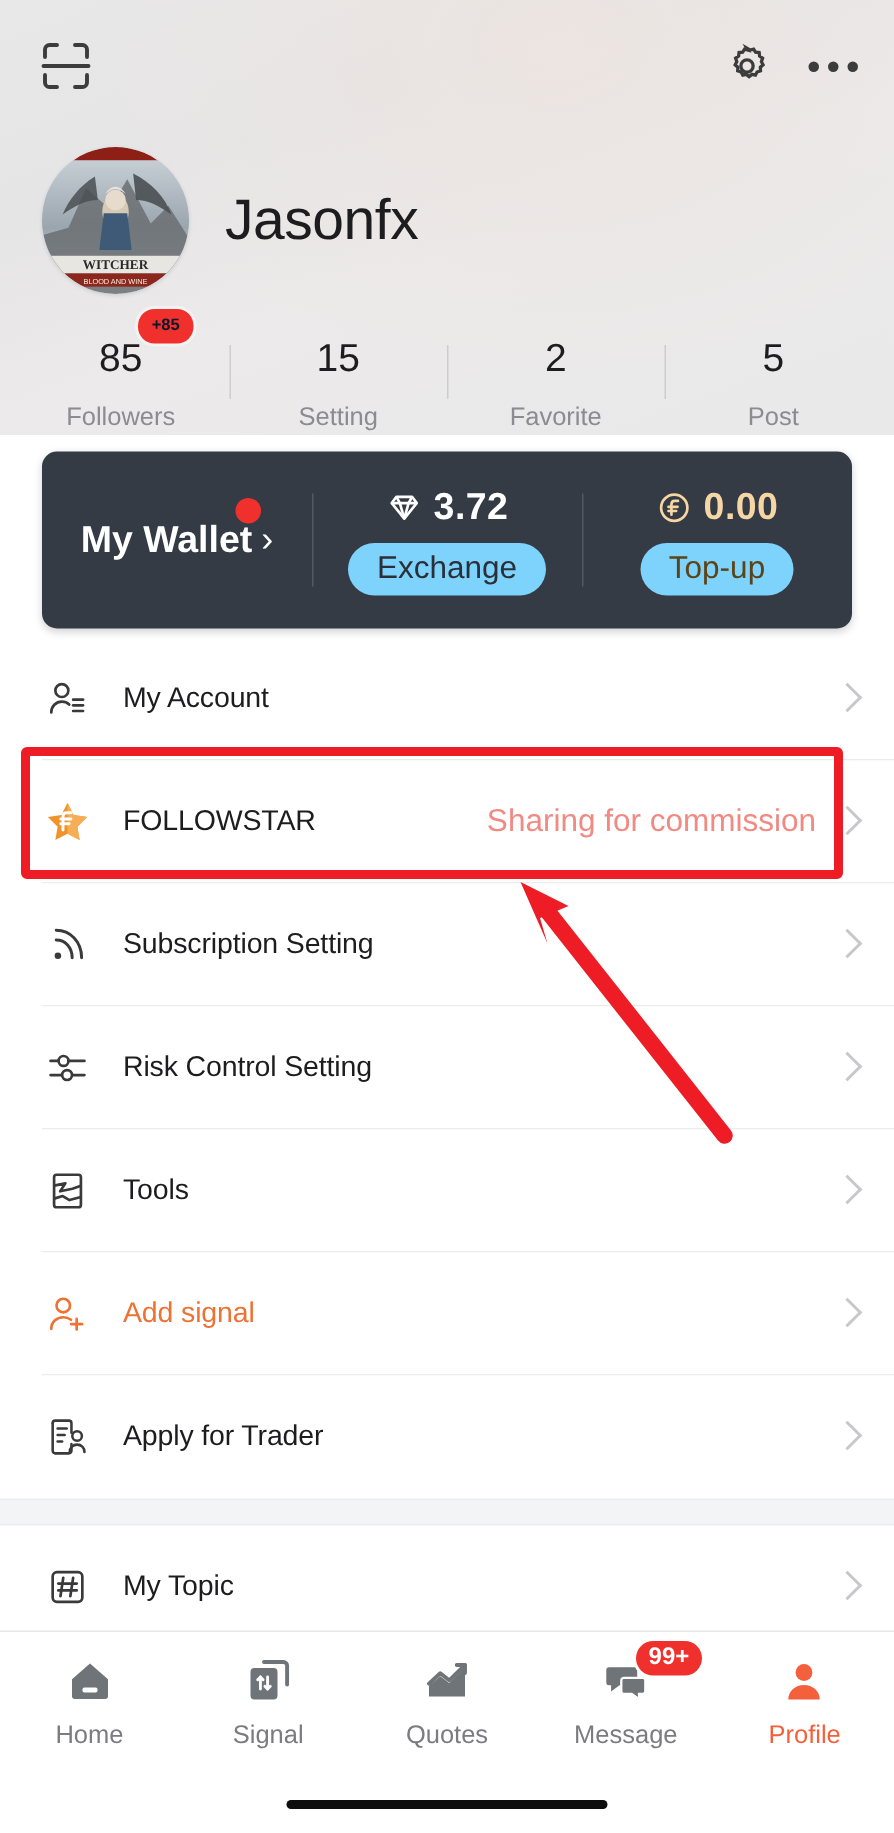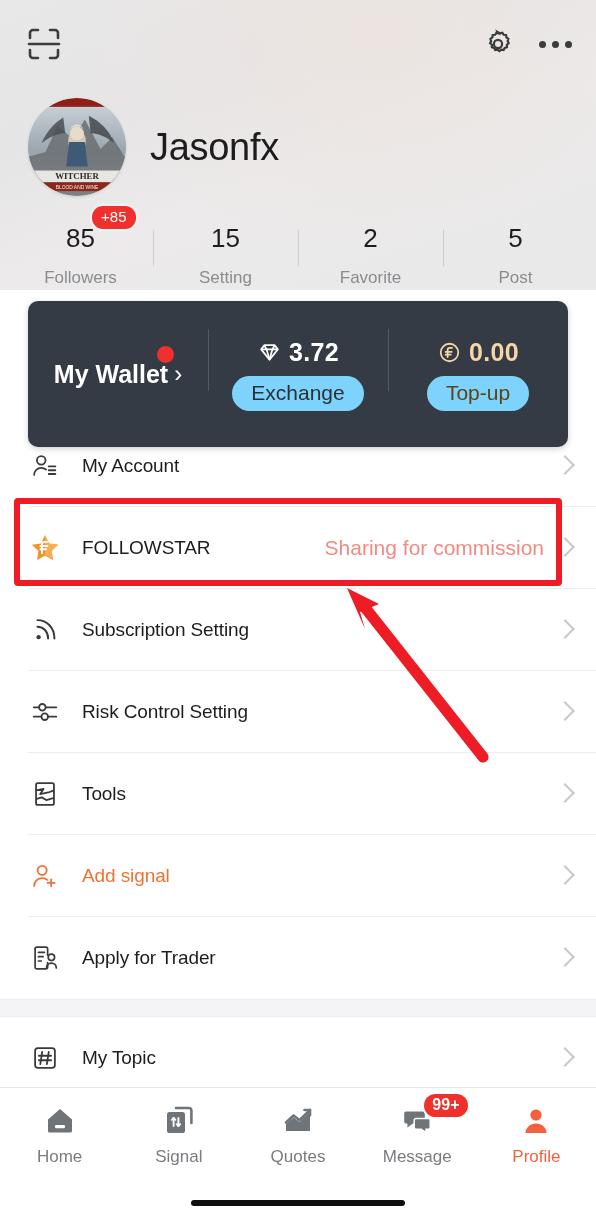--- a/index.html
+++ b/index.html
@@ -68,31 +68,31 @@
   .stat + .stat::before {
     content: "";
     position: absolute; left: 0; top: 8px;
     width: 1px; height: 36px;
     background: rgba(0,0,0,0.12);
   }
   .stat-num { font-size: 26px; color: #1d1d1f; font-weight: 400; line-height: 32px;}
   .stat-label { font-size: 17px; color: #8b8b90; margin-top: 14px; }
   .stat-badge {
     position: absolute; top: -16px; left: 58%;
-    background: #f0302c; color: #ffffff;
-    font-size: 15px; font-weight: 400;
+    background: #f0302c; color: #0f172a;
+    font-size: 11px; font-weight: 700;
     padding: 2px 9px 3px; border-radius: 11px;
     line-height: 18px;
     box-shadow: 0 0 0 2px rgba(255,255,255,0.45);
   }
 
   
   .wallet {
     position: absolute; top: 301px; left: 28px; right: 28px;
-    height: 146px;
+    height: 118px;
     background: #343b45;
     border-radius: 10px;
     display: flex; align-items: center;
     z-index: 4;
     box-shadow: 0 2px 6px rgba(0,0,0,0.18);
   }
   .wallet-cell { flex: 1; position: relative; display:flex; flex-direction:column; align-items:center; justify-content:center; height:100%; }
   .wallet-cell + .wallet-cell::before {
     content:""; position:absolute; left:0; top:28px; width:1px; height:62px;
     background: rgba(255,255,255,0.16);

